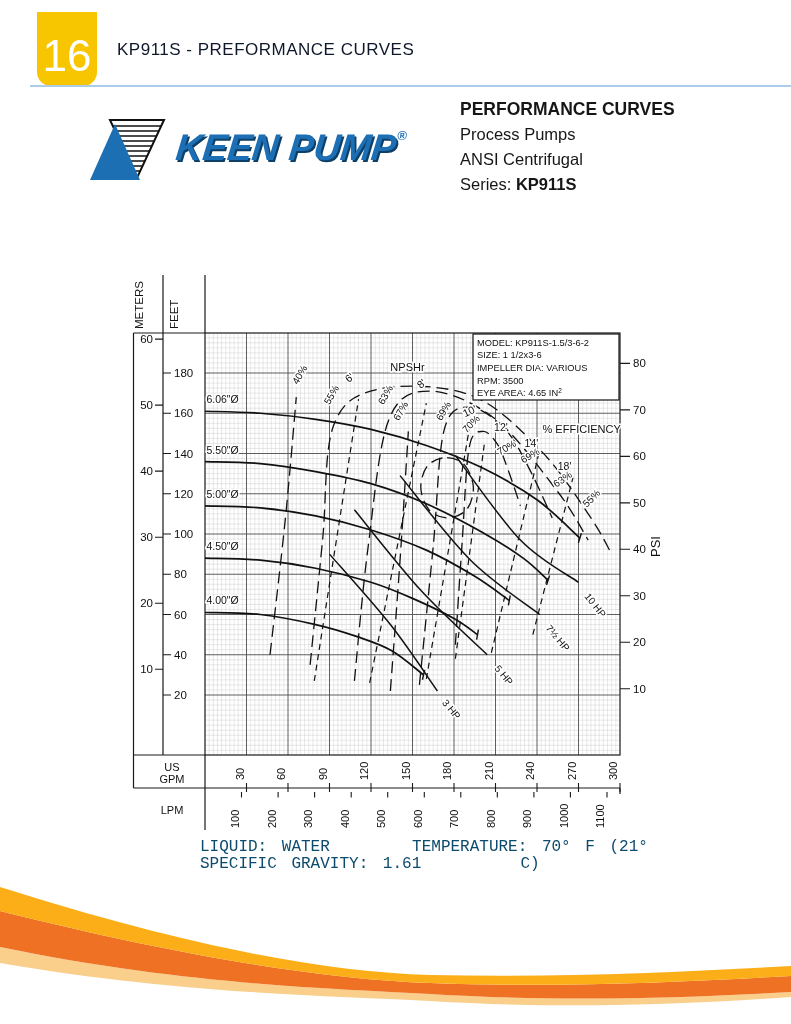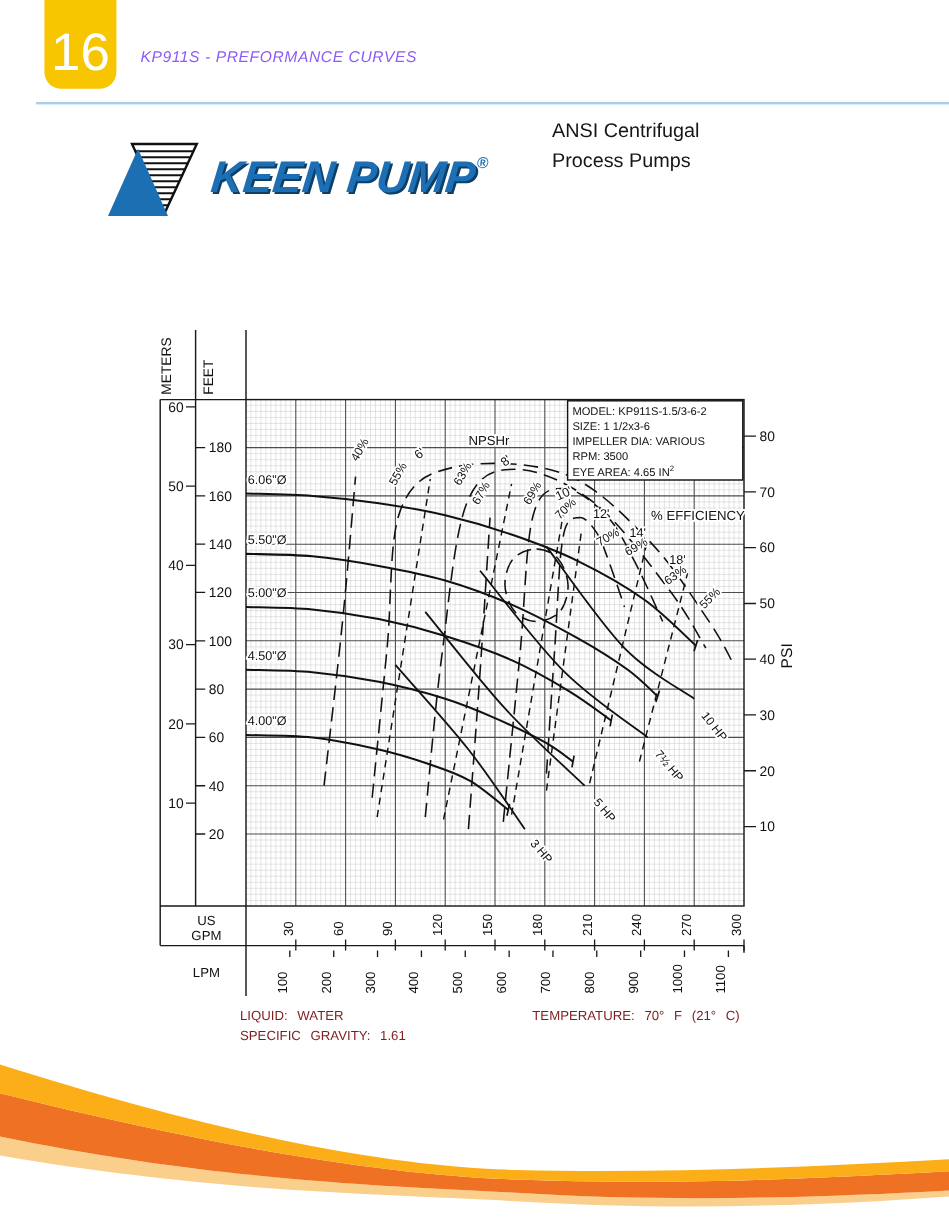--- a/index.html
+++ b/index.html
@@ -1,39 +1,39 @@
 <!DOCTYPE html>
 <html><head>
 <meta charset="utf-8">
 <style>
   html,body{margin:0;padding:0;background:#ffffff;}
   .page{position:relative;width:791px;height:1024px;background:#fff;overflow:hidden;
         font-family:"Liberation Sans",sans-serif;}
   
-  .page-badge{position:absolute;left:37px;top:0;width:60px;height:74px;background:#F7C600;
+  .page-badge{position:absolute;left:37px;top:12px;width:60px;height:74px;background:#F7C600;
               border-radius:0 0 14px 14px;display:flex;align-items:flex-end;justify-content:center;}
   .page-badge span{color:#fff;font-size:44px;line-height:1;padding-bottom:8px;font-weight:400;}
-  .header-title{position:absolute;left:117px;top:40px;font-size:13px;color:#8b5cf6;letter-spacing:.5px;font-style:italic;}
+  .header-title{position:absolute;left:117px;top:40px;font-size:17px;color:#0f172a;letter-spacing:.5px;}
   .divider{position:absolute;left:30px;top:85px;width:761px;height:2px;background:#abcde9;}
   
   .logo{position:absolute;left:88px;top:112px;display:flex;align-items:center;}
   .logo-text{font-size:37px;font-style:italic;font-weight:bold;color:#1c6fb4;
              transform:skewX(-6deg);letter-spacing:0px;margin-left:6px;
              text-shadow:2px 2px 0 #0e3f66;white-space:nowrap;}
   .logo-text sup{font-size:13px;text-shadow:none;vertical-align:20px;}
   
   .title-block{position:absolute;left:460px;top:97px;color:#161616;}
   .title-block .tb1{font-size:17.5px;font-weight:bold;line-height:25px;}
   .title-block .tbn{font-size:16.5px;line-height:25px;}
   .title-block .tbn b{font-weight:bold;}
   
   .chart{position:absolute;left:130px;top:265px;width:545px;height:575px;}
   
-  .footnote{position:absolute;font-size:11px;color:#7f1d1d;line-height:16.5px;word-spacing:5px;
-            font-family:Liberation Sans, sans-serif;}
+  .footnote{position:absolute;font-size:16px;color:#0c4a6e;line-height:16.5px;word-spacing:5px;
+            font-family:Liberation Mono, monospace;}
   .footnote.left{left:200px;top:839px;}
   .footnote.right{left:400px;top:839px;width:260px;text-align:center;}
   
   .swoosh{position:absolute;left:0;top:884px;width:791px;height:140px;}
 </style>
 </head>
 <body>
 
 <div class="page">
 
@@ -62,22 +62,24 @@
           <line x1="20" y1="49" x2="78" y2="49"></line>
         <line x1="20" y1="54" x2="78" y2="54"></line>
           <line x1="20" y1="59" x2="78" y2="59"></line>
       </g>
       <polygon points="2,68 27,12 52,68" fill="#1d6fb4"></polygon>
     </svg>
     <div class="logo-text"><span>KEEN PUMP</span><sup>®</sup></div>
   </div>
 
   <div class="title-block">
+    <div class="tb1">PERFORMANCE CURVES</div>
+    <div class="tbn">Process Pumps</div>
     <div class="tbn">ANSI Centrifugal</div>
-    <div class="tbn">Process Pumps</div>
+    <div class="tbn"><span>Series: </span><b>KP911S</b></div>
   </div>
 
   <svg class="chart" id="chart-svg" viewBox="0 0 545 575">
       <g>
         <path d="M79.15,68V490M83.30,68V490M87.45,68V490M91.60,68V490M95.75,68V490M99.90,68V490M104.05,68V490M108.20,68V490M112.35,68V490M120.65,68V490M124.80,68V490M128.95,68V490M133.10,68V490M137.25,68V490M141.40,68V490M145.55,68V490M149.70,68V490M153.85,68V490M162.15,68V490M166.30,68V490M170.45,68V490M174.60,68V490M178.75,68V490M182.90,68V490M187.05,68V490M191.20,68V490M195.35,68V490M203.65,68V490M207.80,68V490M211.95,68V490M216.10,68V490M220.25,68V490M224.40,68V490M228.55,68V490M232.70,68V490M236.85,68V490M245.15,68V490M249.30,68V490M253.45,68V490M257.60,68V490M261.75,68V490M265.90,68V490M270.05,68V490M274.20,68V490M278.35,68V490M286.65,68V490M290.80,68V490M294.95,68V490M299.10,68V490M303.25,68V490M307.40,68V490M311.55,68V490M315.70,68V490M319.85,68V490M328.15,68V490M332.30,68V490M336.45,68V490M340.60,68V490M344.75,68V490M348.90,68V490M353.05,68V490M357.20,68V490M361.35,68V490M369.65,68V490M373.80,68V490M377.95,68V490M382.10,68V490M386.25,68V490M390.40,68V490M394.55,68V490M398.70,68V490M402.85,68V490M411.15,68V490M415.30,68V490M419.45,68V490M423.60,68V490M427.75,68V490M431.90,68V490M436.05,68V490M440.20,68V490M444.35,68V490M452.65,68V490M456.80,68V490M460.95,68V490M465.10,68V490M469.25,68V490M473.40,68V490M477.55,68V490M481.70,68V490M485.85,68V490M75,485.34H490M75,480.31H490M75,475.28H490M75,470.25H490M75,465.22H490M75,460.19H490M75,455.16H490M75,450.13H490M75,445.09H490M75,440.06H490M75,435.03H490M75,424.97H490M75,419.94H490M75,414.91H490M75,409.88H490M75,404.84H490M75,399.81H490M75,394.78H490M75,384.72H490M75,379.69H490M75,374.66H490M75,369.63H490M75,364.59H490M75,359.56H490M75,354.53H490M75,344.47H490M75,339.44H490M75,334.41H490M75,329.38H490M75,324.34H490M75,319.31H490M75,314.28H490M75,304.22H490M75,299.19H490M75,294.16H490M75,289.13H490M75,284.09H490M75,279.06H490M75,274.03H490M75,263.97H490M75,258.94H490M75,253.91H490M75,248.87H490M75,243.84H490M75,238.81H490M75,233.78H490M75,223.72H490M75,218.69H490M75,213.66H490M75,208.63H490M75,203.59H490M75,198.56H490M75,193.53H490M75,183.47H490M75,178.44H490M75,173.41H490M75,168.38H490M75,163.34H490M75,158.31H490M75,153.28H490M75,143.22H490M75,138.19H490M75,133.16H490M75,128.12H490M75,123.09H490M75,118.06H490M75,113.03H490M75,102.97H490M75,97.94H490M75,92.91H490M75,87.87H490M75,82.84H490M75,77.81H490M75,72.78H490" stroke="#cccccc" stroke-width="0.45" fill="none"></path>
         <path d="M116.50,68V490M158.00,68V490M199.50,68V490M241.00,68V490M282.50,68V490M324.00,68V490M365.50,68V490M407.00,68V490M448.50,68V490M75,430.00H490M75,389.75H490M75,349.50H490M75,309.25H490M75,269.00H490M75,228.75H490M75,188.50H490M75,148.25H490M75,108.00H490" stroke="#4d4d4d" stroke-width="0.9" fill="none"></path>
       </g>
       <g stroke="#1a1a1a" stroke-width="1.2">
         <rect x="75" y="68" width="415" height="422" fill="none"></rect>
         <path d="M3.5,68V523 M33,10V490 M75,10V68 M75,490V565 M3.5,68H75 M3.5,490H75 M3.5,523H490 M490,523V529" fill="none"></path>

